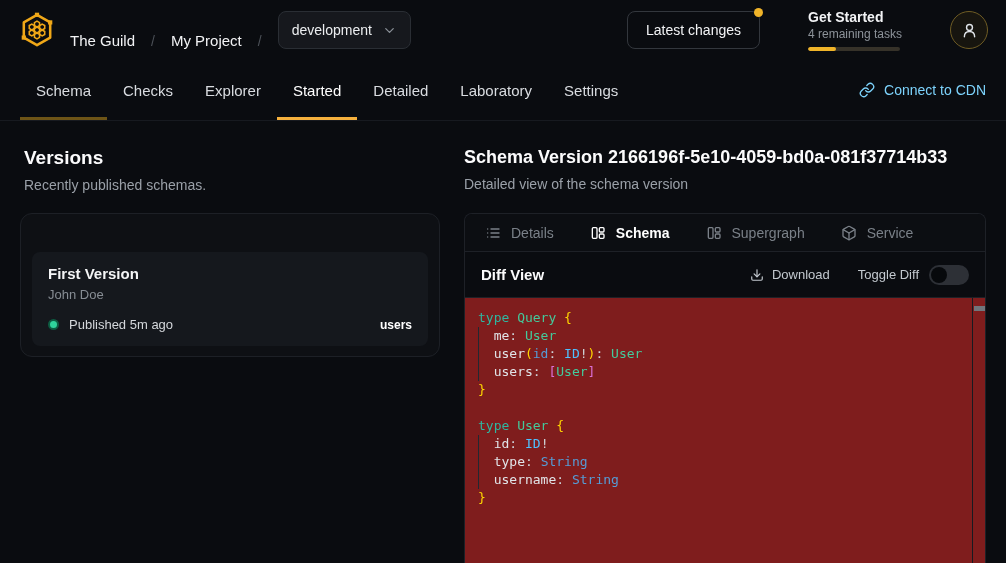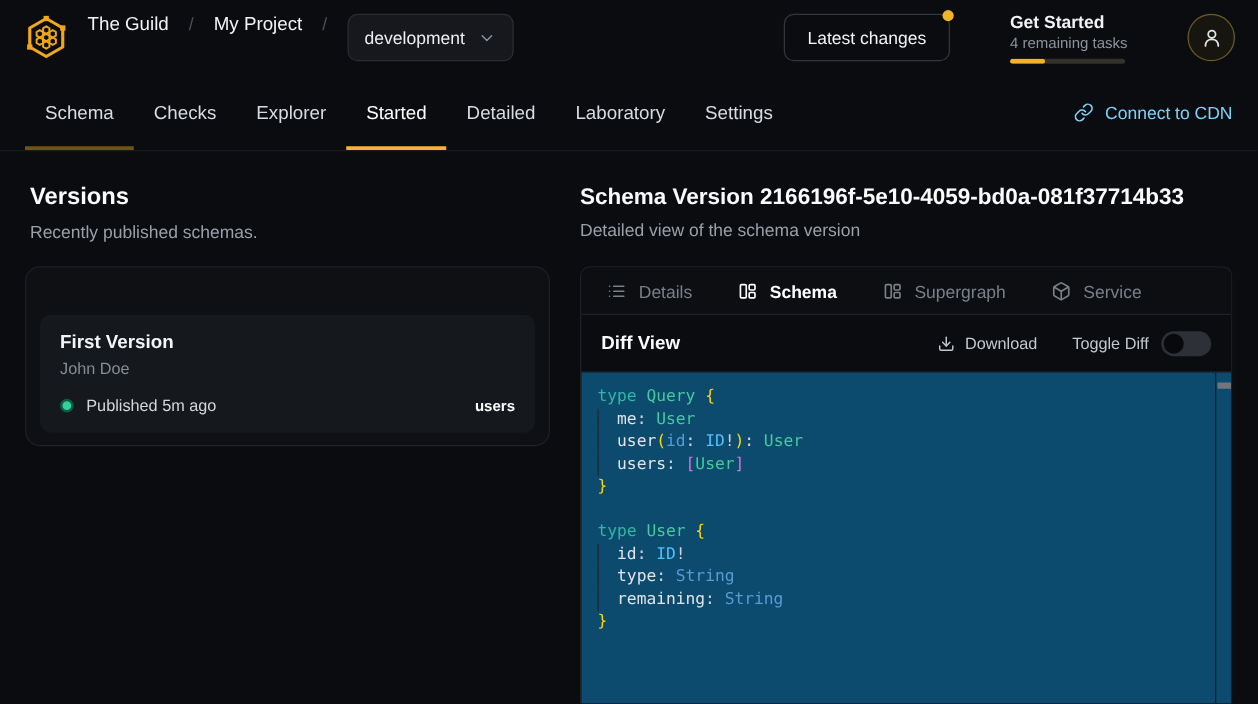--- a/index.html
+++ b/index.html
@@ -8,21 +8,21 @@
     background:#0a0c10;
     color:#ffffff;
     font-family:"Liberation Sans", sans-serif;
     -webkit-font-smoothing:antialiased;
   }
   svg { display:block; }
 
   
   .header { height:60px; display:flex; align-items:center; padding:0 18px; }
   .logo { width:38px; height:38px; flex-shrink:0; }
-  .crumbs { display:flex; align-items:flex-start; margin-left:14px; }
+  .crumbs { display:flex; align-items:flex-end; margin-left:14px; }
   .crumb { font-size:15px; font-weight:500; color:#f2f3f5; cursor:pointer; }
   .crumb-sep { color:#4c5158; margin:0 16px; font-size:14px; }
   .target-select {
     display:flex; align-items:center; gap:10px;
     background:#16181d; border:1px solid #2a2e34; border-radius:8px;
     height:38px; padding:0 13px; font-size:14px; color:#eceef0; cursor:pointer;
   }
   .target-select .chev { color:#8a9097; }
   .header-right { margin-left:auto; display:flex; align-items:center; }
   .latest-btn {
@@ -88,21 +88,21 @@
   .download-btn { display:flex; align-items:center; gap:8px; font-size:13px;
     color:#c3c9cf; background:none; border:none; font-family:inherit; cursor:pointer; }
   .toggle-group { display:flex; align-items:center; gap:10px; }
   .toggle-label { font-size:13px; color:#c3c9cf;text-align:center; }
   .switch { width:40px; height:20px; border-radius:10px; background:#2d3036;
     position:relative; cursor:pointer; }
   .switch .knob { position:absolute; top:2px; left:2px; width:16px; height:16px;
     border-radius:50%; background:#07090c; }
 
   
-  .code { flex:1; background:#0c4a6e; position:relative;
+  .code { flex:1; background:#7f1d1d; position:relative;
     padding:11px 20px 0 13px;
     font-family:"DejaVu Sans Mono", monospace; font-size:13px; line-height:18px; }
   .cl { height:18px; white-space:pre; position:relative; }
   .cl.g::before { content:""; position:absolute; left:0; top:0; height:18px; width:1px;
     background:#222831; }
   .tk-kw { color:#2eb8a2; }
   .tk-ty { color:#44ca9c; }
   .tk-b1 { color:#ffd700; }
   .tk-b2 { color:#da70d6; }
   .tk-fl { color:#e1e4e8; }
@@ -281,21 +281,21 @@
         <div id="code-lines">
             <div class="cl"><span class="tk-kw">type </span><span class="tk-ty">Query </span><span class="tk-b1">{</span></div>
             <div class="cl g"><span class="tk-fl">  me</span><span class="tk-pu">: </span><span class="tk-ty">User</span></div>
             <div class="cl g"><span class="tk-fl">  user</span><span class="tk-b1">(</span><span class="tk-pa">id</span><span class="tk-pu">: </span><span class="tk-s1">ID</span><span class="tk-pu">!</span><span class="tk-b1">)</span><span class="tk-pu">: </span><span class="tk-ty">User</span></div>
             <div class="cl g"><span class="tk-fl">  users</span><span class="tk-pu">: </span><span class="tk-b2">[</span><span class="tk-ty">User</span><span class="tk-b2">]</span></div>
             <div class="cl"><span class="tk-b1">}</span></div>
             <div class="cl"></div>
             <div class="cl"><span class="tk-kw">type </span><span class="tk-ty">User </span><span class="tk-b1">{</span></div>
             <div class="cl g"><span class="tk-fl">  id</span><span class="tk-pu">: </span><span class="tk-s1">ID</span><span class="tk-pu">!</span></div>
             <div class="cl g"><span class="tk-fl">  type</span><span class="tk-pu">: </span><span class="tk-s2">String</span></div>
-            <div class="cl g"><span class="tk-fl">  remaining</span><span class="tk-pu">: </span><span class="tk-s2">String</span></div>
+            <div class="cl g"><span class="tk-fl">  username</span><span class="tk-pu">: </span><span class="tk-s2">String</span></div>
             <div class="cl"><span class="tk-b1">}</span></div>
           </div>
         <div class="code-scrollbar">
           <div class="code-scroll-thumb"></div>
         </div>
       </div>
     </div>
   </div>
 </div>
 

